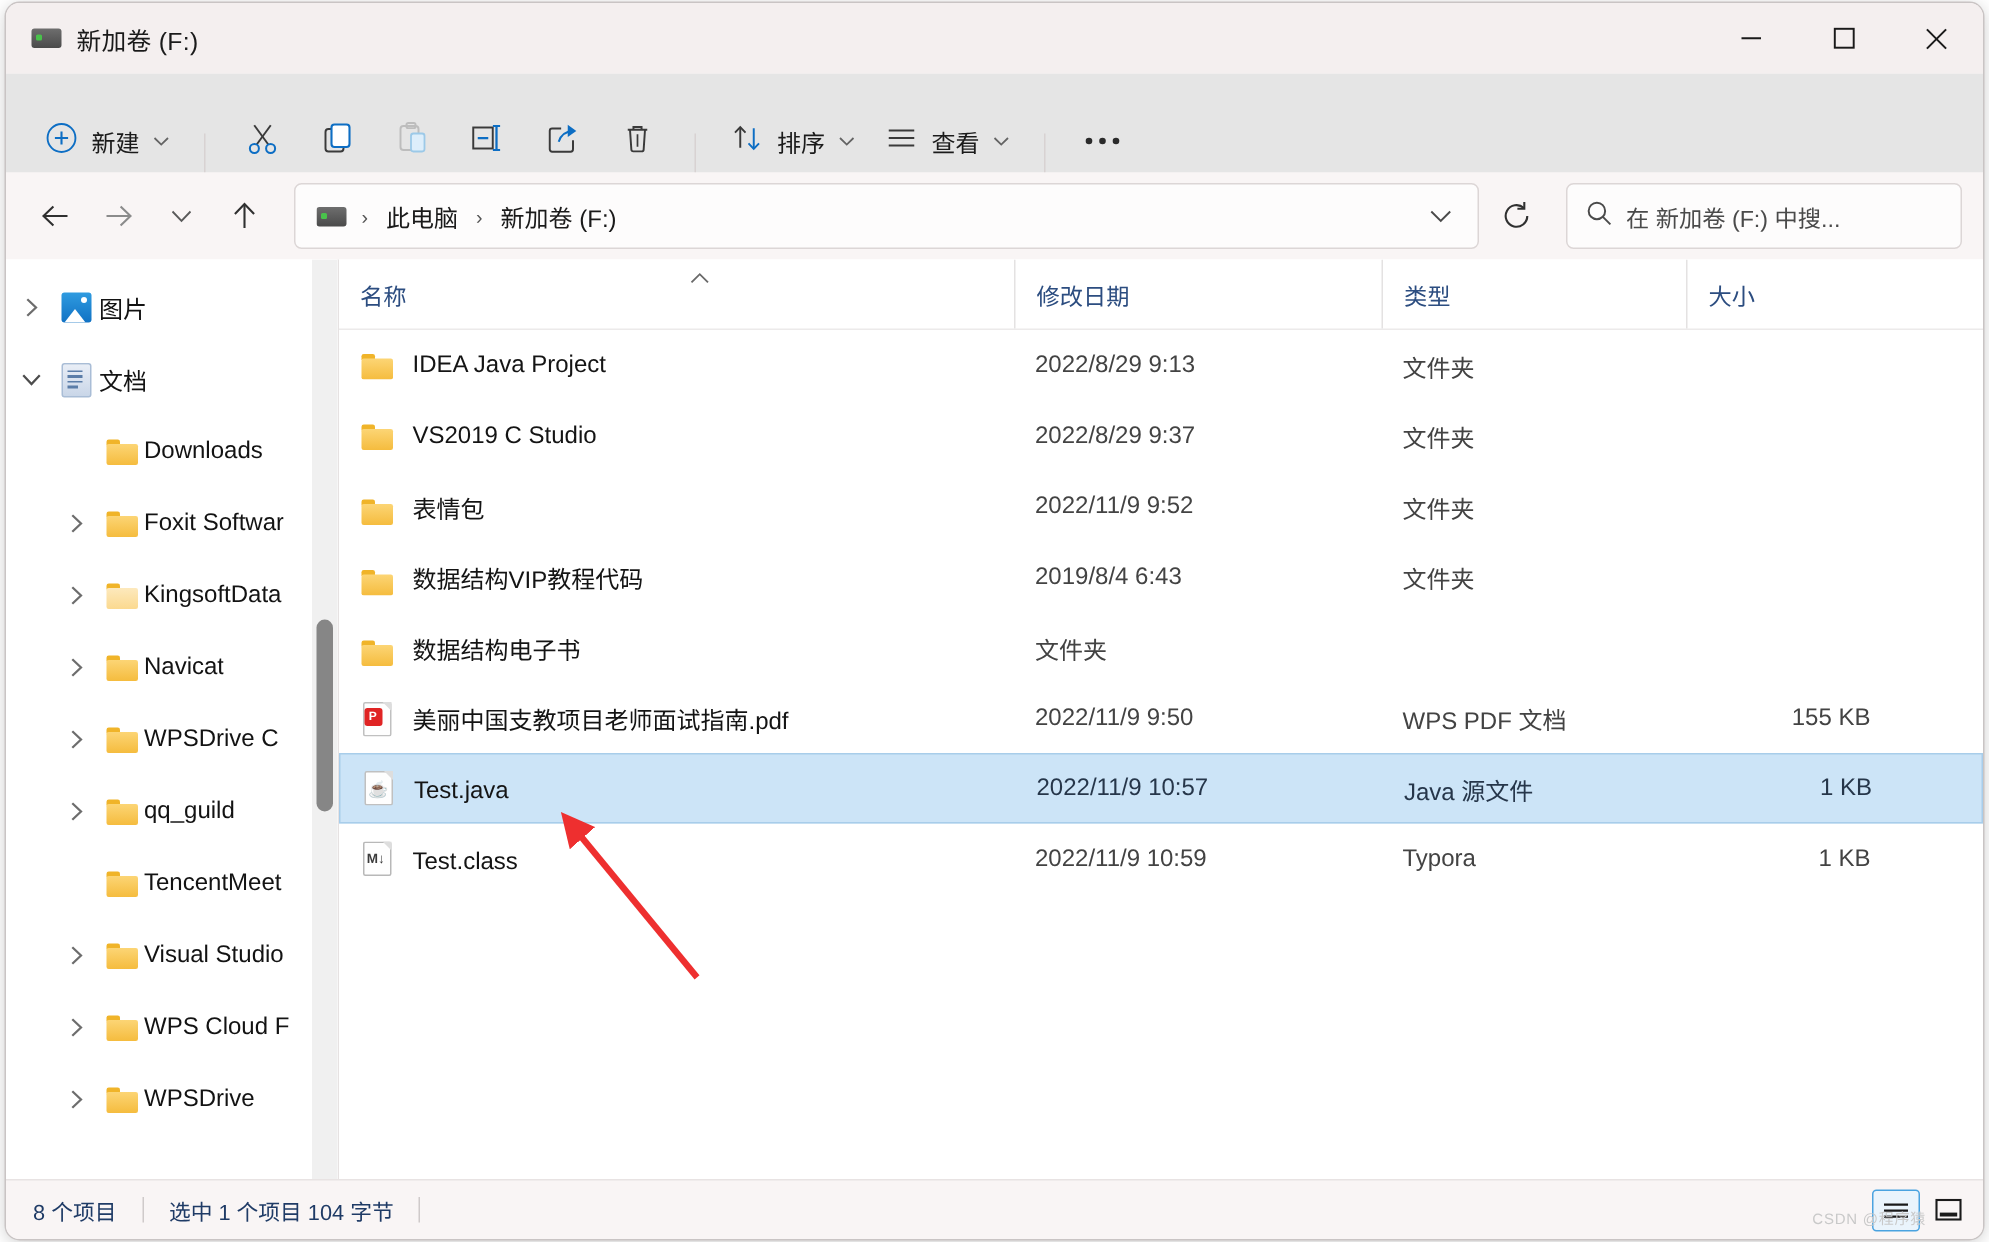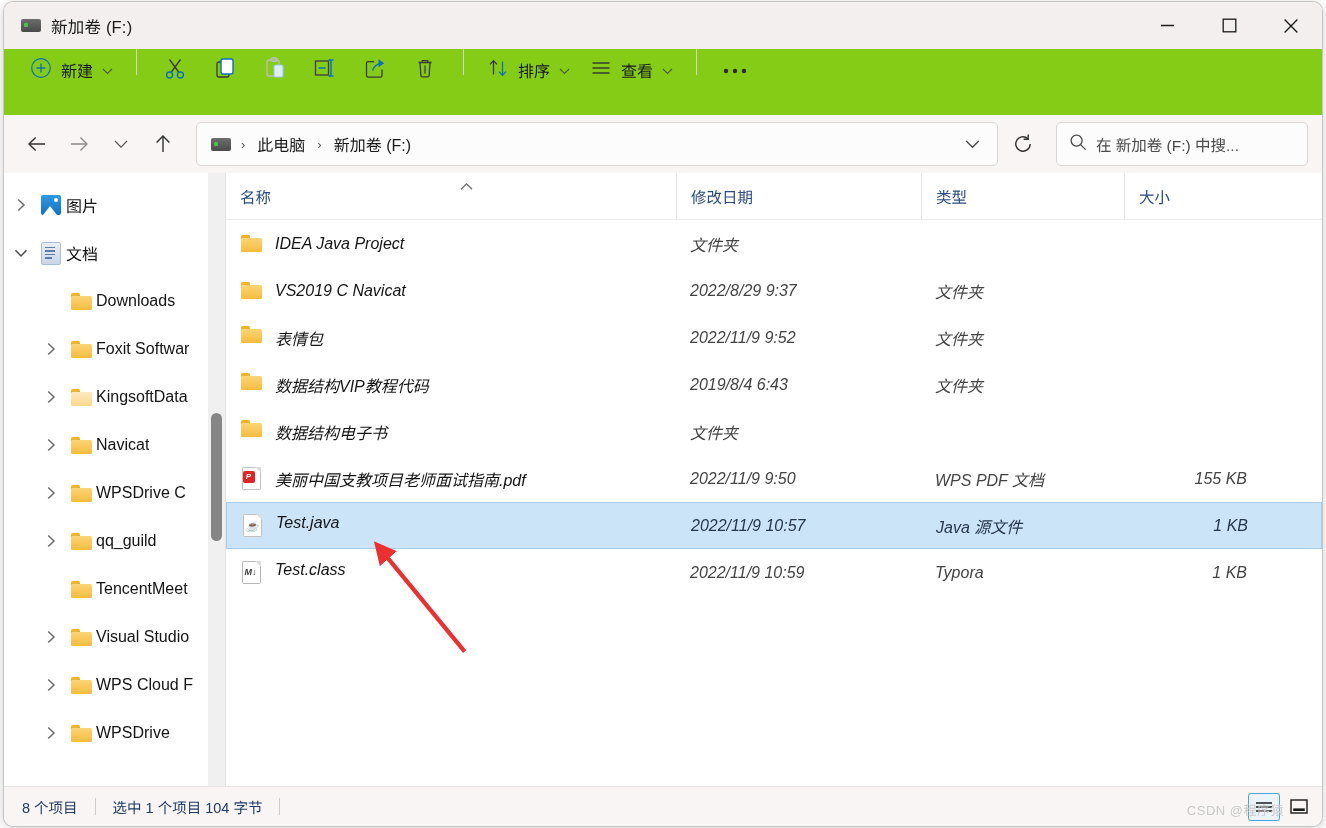--- a/index.html
+++ b/index.html
@@ -77,23 +77,23 @@
     width: 62px; height: 47px;
     display: flex; align-items: center; justify-content: center;
     cursor: default;
   }
   .win-btn svg { display: block; }
 
   
   #commandbar {
     height: 66px;
     flex: 0 0 66px;
-    background: #84cc16;
-    display: flex;
-    align-items: flex-start;
+    background: #e5e5e5;
+    display: flex;
+    align-items: flex-end;
     padding: 0 16px;
     gap: 0;
   }
   .cmd-item {
     height: 42px;
     display: flex;
     align-items: center;
     justify-content: center;
     border-radius: 6px;
     padding: 0 10px;
@@ -172,21 +172,21 @@
   #searchbox {
     width: 228px;
     height: 42px;
     flex: 0 0 228px;
     margin-left: 12px;
     background: #fdfcfc;
     border: 1px solid #dcd6d6;
     border-radius: 5px;
     display: flex;
     align-items: center;
-    padding: 0 10px 0 12px;
+    padding: 0 22px 0 12px;
     gap: 9px;
     overflow: hidden;
   }
   #search-placeholder {
     font-size: 15.5px;
     color: #4a4a4a;
     white-space: nowrap;
     overflow: hidden;
     text-overflow: ellipsis;
   }
@@ -360,22 +360,21 @@
     background: #cce4f7;
     border: 1px solid #a8cdea;
   }
   .cell {
     box-sizing: border-box;
     font-size: 16px;
     color: #141414;
     white-space: nowrap;
     overflow: hidden;
     display: flex;
-    align-items: flex-start;
-    font-style: italic;
+    align-items: flex-end;
   }
   .cell-name { width: 450px; flex: 0 0 450px; padding-left: 14px; gap: 13px; }
   .cell-date { width: 245px; flex: 0 0 245px; padding-left: 14px; color: #434343; }
   .cell-type { width: 203px; flex: 0 0 203px; padding-left: 14px; color: #434343; }
   .cell-size {
     width: 137px; flex: 0 0 137px;
     padding-right: 14px; color: #434343;
     justify-content: flex-end;
   }
   .file-row.selected .cell-date,
@@ -450,21 +449,21 @@
     margin-left: 4px;
   }
   .view-btn.active {
     border: 1.5px solid #4aa3e0;
     background: #eaf4fc;
   }
   #watermark {
     position: absolute;
     right: 38px;
     bottom: 7px;
-    font-size: 13px;
+    font-size: 10px;
     color: #c9c9c9;
     letter-spacing: .5px;
     white-space: nowrap;
     pointer-events: none;
   }
 </style>
 </head>
 <body>
 
 <div id="explorer-window">
@@ -892,36 +891,39 @@
           <div class="file-row">
             <div class="cell cell-name">
               <span class="file-ico">
                 <span class="folder-ico">
                   <span class="tab"></span>
                   <span class="body"></span>
                 </span>
               </span>
               <span>IDEA Java Project</span>
             </div>
+            <div class="cell cell-date">
+              <span>2022/8/29 9:13</span>
+            </div>
             <div class="cell cell-type">
               <span>文件夹</span>
             </div>
             <div class="cell cell-size">
               <span></span>
             </div>
           </div>
           <div class="file-row">
             <div class="cell cell-name">
               <span class="file-ico">
                 <span class="folder-ico">
                   <span class="tab"></span>
                   <span class="body"></span>
                 </span>
               </span>
-              <span>VS2019 C Navicat</span>
+              <span>VS2019 C Studio</span>
             </div>
             <div class="cell cell-date">
               <span>2022/8/29 9:37</span>
             </div>
             <div class="cell cell-type">
               <span>文件夹</span>
             </div>
             <div class="cell cell-size">
               <span></span>
             </div>

